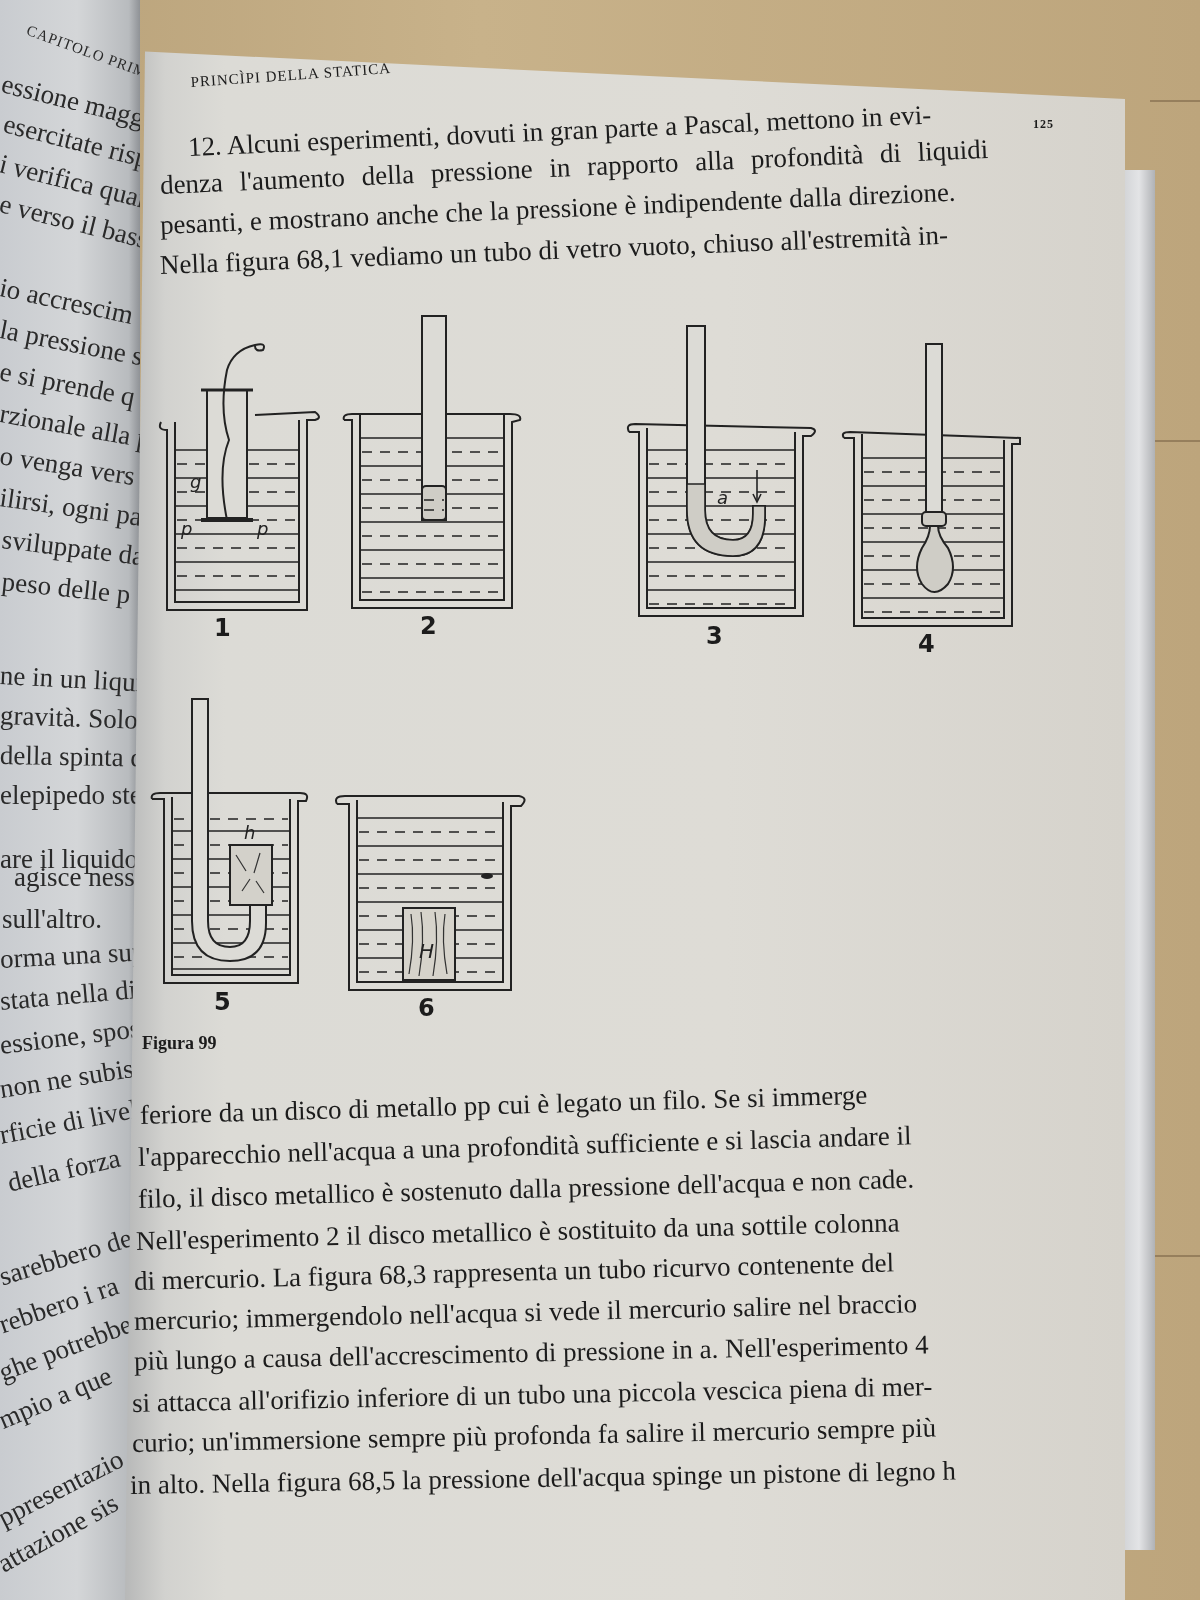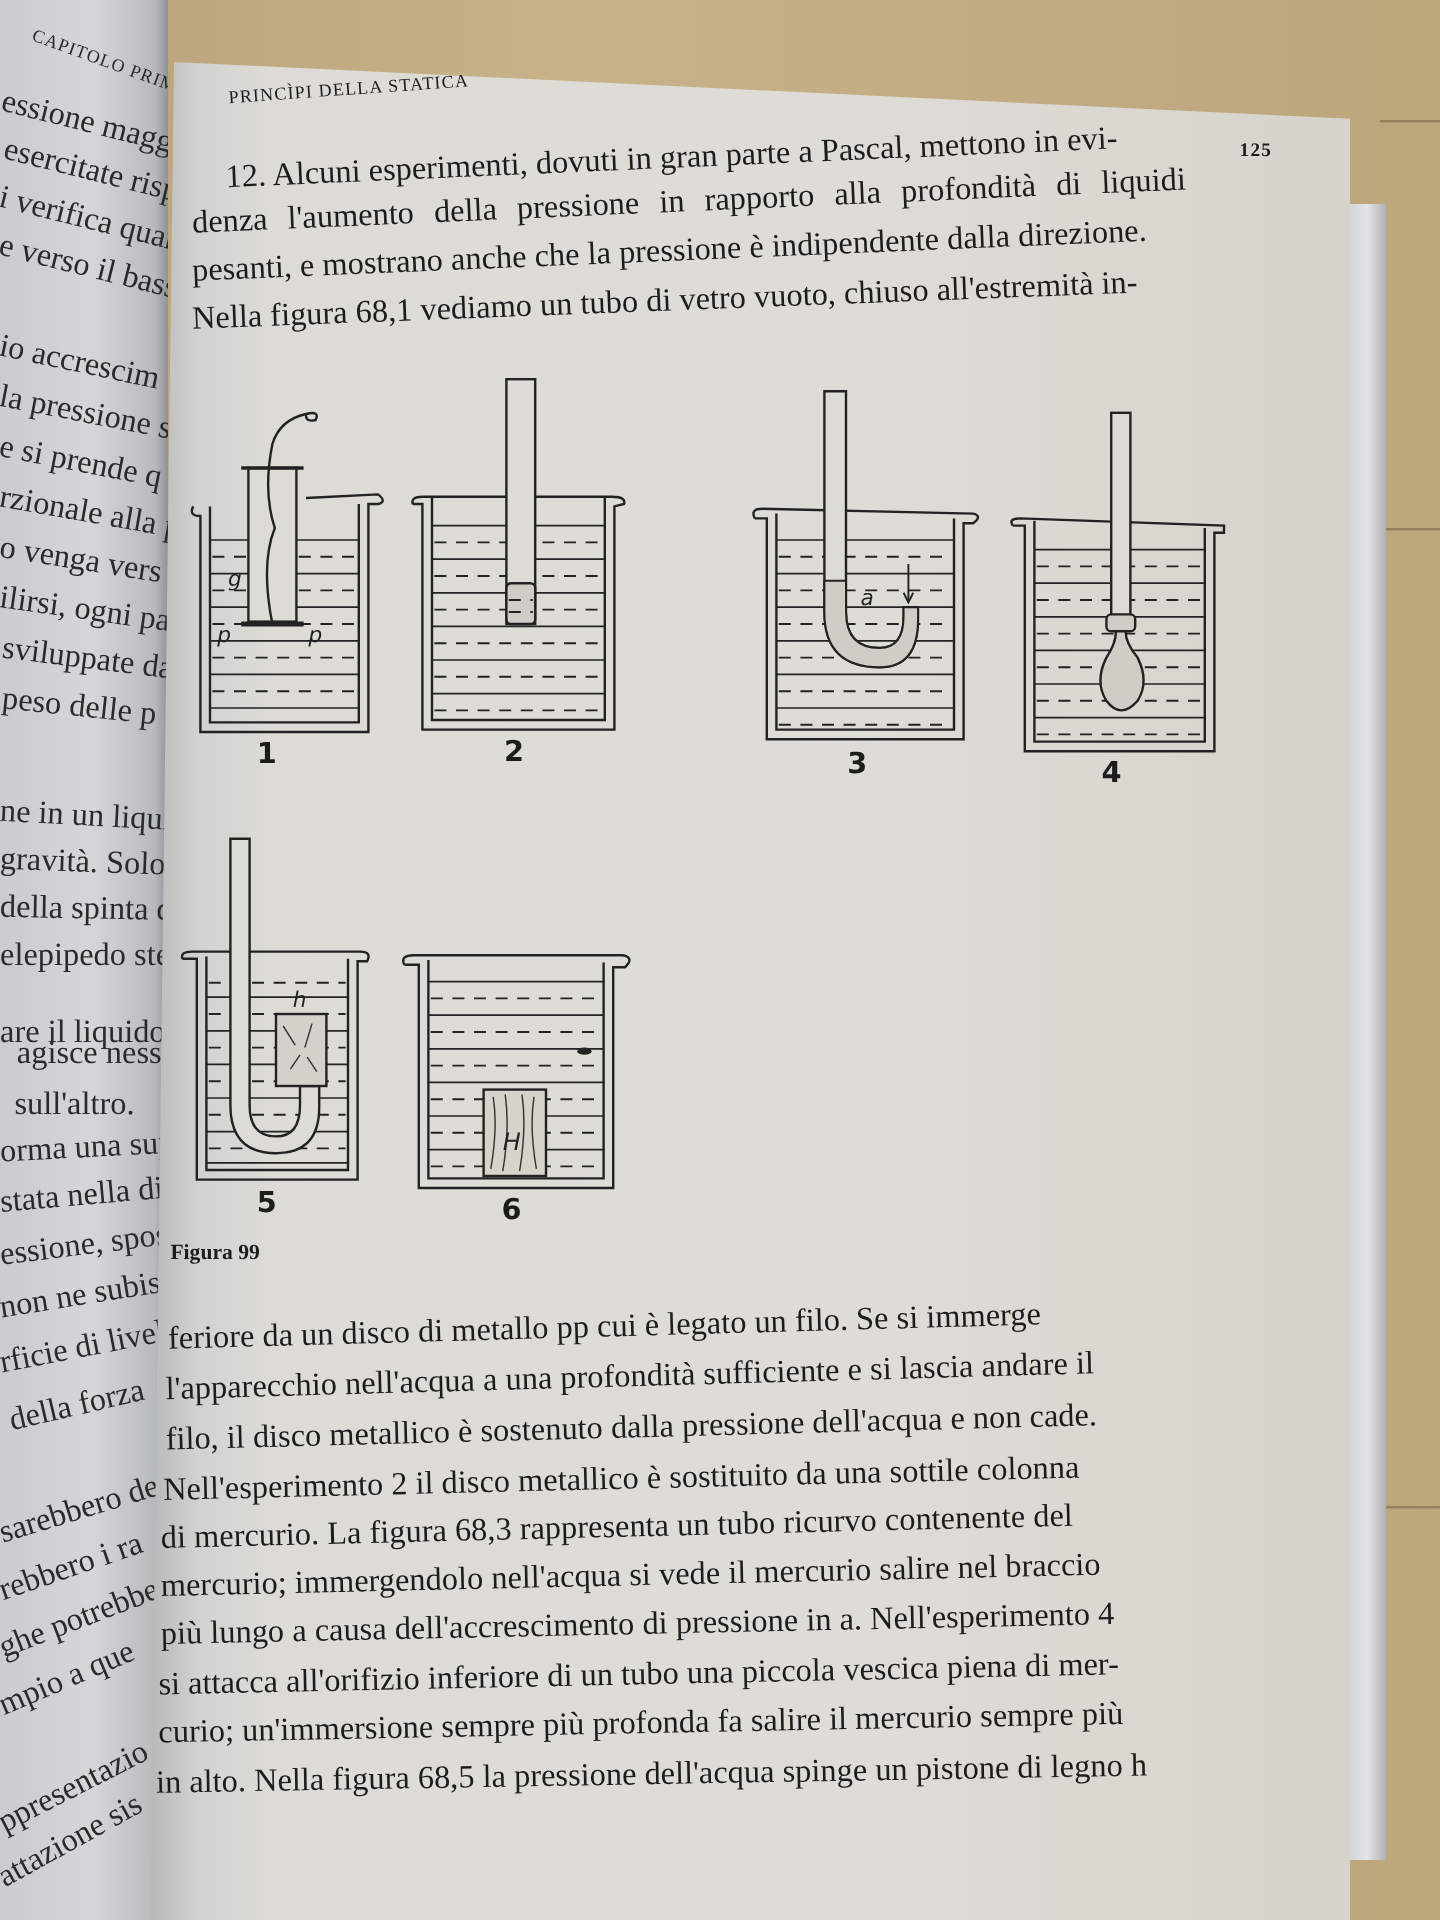--- a/index.html
+++ b/index.html
@@ -16,21 +16,21 @@
        transform:rotate(20deg);transform-origin:left top;white-space:nowrap;color:#2a2a2a;}
   
   .page-stack{position:absolute;left:1115px;top:170px;width:40px;height:1380px;
        background:linear-gradient(90deg,#c9cbce,#e3e4e6 60%,#b0b2b5);}
   
   .right-page{position:absolute;left:125px;top:20px;width:1000px;height:1580px;
        background:linear-gradient(90deg,#b7b8b8 0%,#d2d2cf 4%,#dcdbd6 10%,#dedcd6 60%,#d6d3cc 100%);
        clip-path:polygon(2% 2%,100% 5%,100% 100%,0% 100%);}
   .running-head{position:absolute;left:190px;top:74px;font-size:15px;letter-spacing:1px;
        transform:rotate(-4deg);transform-origin:left top;white-space:nowrap;}
-  .page-number{position:absolute;left:1033px;top:117px;font-size:16px;font-weight:bold;letter-spacing:1px;}
+  .page-number{position:absolute;left:1033px;top:117px;font-size:12px;font-weight:bold;letter-spacing:1px;}
   .text-line{position:absolute;white-space:nowrap;font-size:26px;line-height:30px;
        transform-origin:left center;}
   .figure-label{position:absolute;font-family:"DejaVu Sans",sans-serif;font-weight:bold;font-size:24px;}
   .figure-caption{position:absolute;left:142px;top:1033px;font-size:18px;font-weight:bold;}
   .fig{position:absolute;}
   svg .ln{stroke:#222;stroke-width:2;fill:none;}
   svg .dash{stroke:#222;stroke-width:1.6;stroke-dasharray:10 8;}
   svg .full{stroke:#222;stroke-width:1.4;}
   svg .lbl{font-family:"DejaVu Sans",sans-serif;font-style:italic;font-size:18px;fill:#222;}
 </style>
@@ -54,21 +54,21 @@
   <div class="left-line" style="left:0px;top:440px;transform:rotate(9deg);">o venga vers</div>
   <div class="left-line" style="left:0px;top:482px;transform:rotate(8deg);">ilirsi, ogni pa</div>
   <div class="left-line" style="left:2px;top:524px;transform:rotate(7deg);">sviluppate da</div>
   <div class="left-line" style="left:2px;top:566px;transform:rotate(6deg);">peso delle p</div>
   <div class="left-line" style="left:0px;top:660px;transform:rotate(3deg);">ne in un liqui</div>
   <div class="left-line" style="left:0px;top:700px;transform:rotate(2deg);">gravità. Solo a</div>
   <div class="left-line" style="left:0px;top:740px;transform:rotate(1deg);">della spinta d</div>
   <div class="left-line" style="left:0px;top:780px;">elepipedo stes</div>
   <div class="left-line" style="left:0px;top:844px;">are il liquido</div>
   <div class="left-line" style="left:14px;top:862px;">agisce nessu</div>
-  <div class="left-line" style="left:12px;top:904px;">sull'altro.</div>
+  <div class="left-line" style="left:2px;top:904px;">sull'altro.</div>
   <div class="left-line" style="left:0px;top:944px;transform:rotate(-3deg);">orma una sup</div>
   <div class="left-line" style="left:0px;top:986px;transform:rotate(-5deg);">stata nella di</div>
   <div class="left-line" style="left:0px;top:1030px;transform:rotate(-7deg);">essione, spos</div>
   <div class="left-line" style="left:0px;top:1074px;transform:rotate(-9deg);">non ne subis</div>
   <div class="left-line" style="left:0px;top:1120px;transform:rotate(-11deg);">rficie di livel</div>
   <div class="left-line" style="left:8px;top:1168px;transform:rotate(-13deg);">della forza</div>
   <div class="left-line" style="left:0px;top:1262px;transform:rotate(-17deg);">sarebbero de</div>
   <div class="left-line" style="left:0px;top:1310px;transform:rotate(-19deg);">rebbero i ra</div>
   <div class="left-line" style="left:0px;top:1358px;transform:rotate(-21deg);">ghe potrebbe</div>
   <div class="left-line" style="left:0px;top:1406px;transform:rotate(-23deg);">mpio a que</div>

